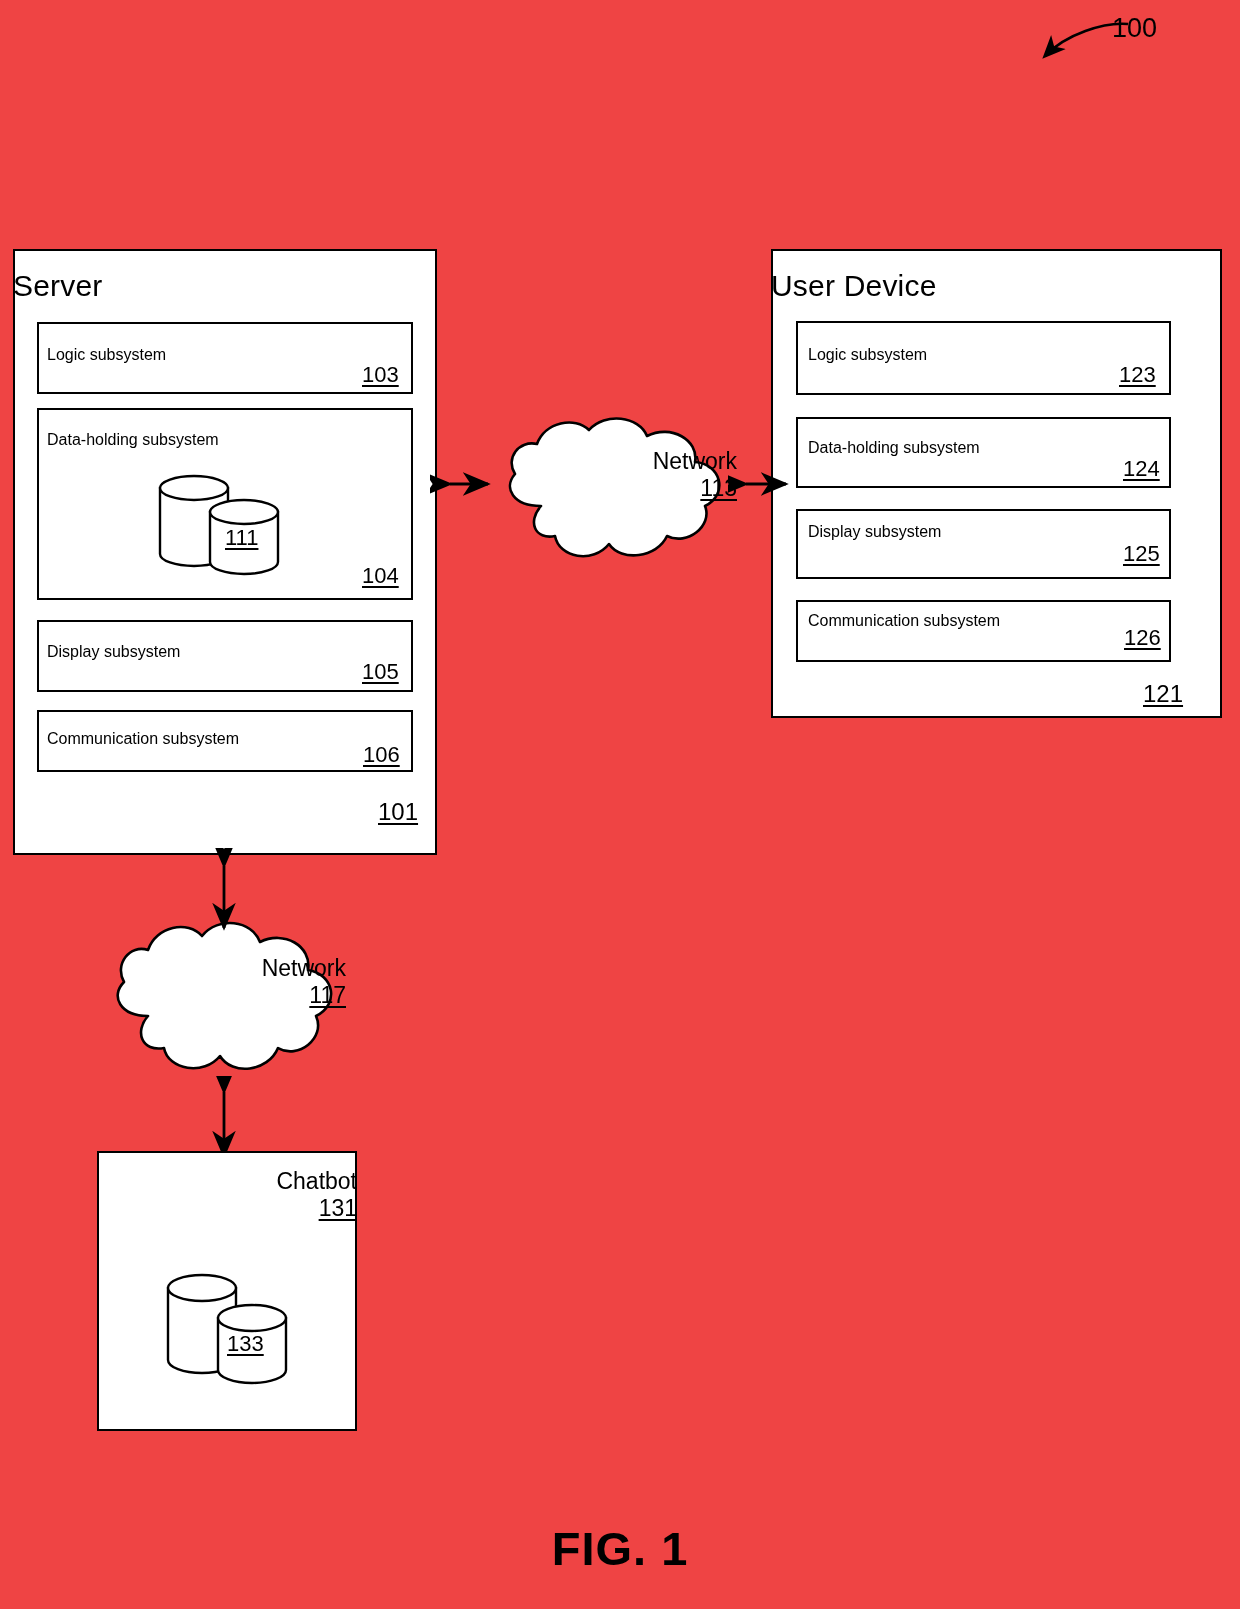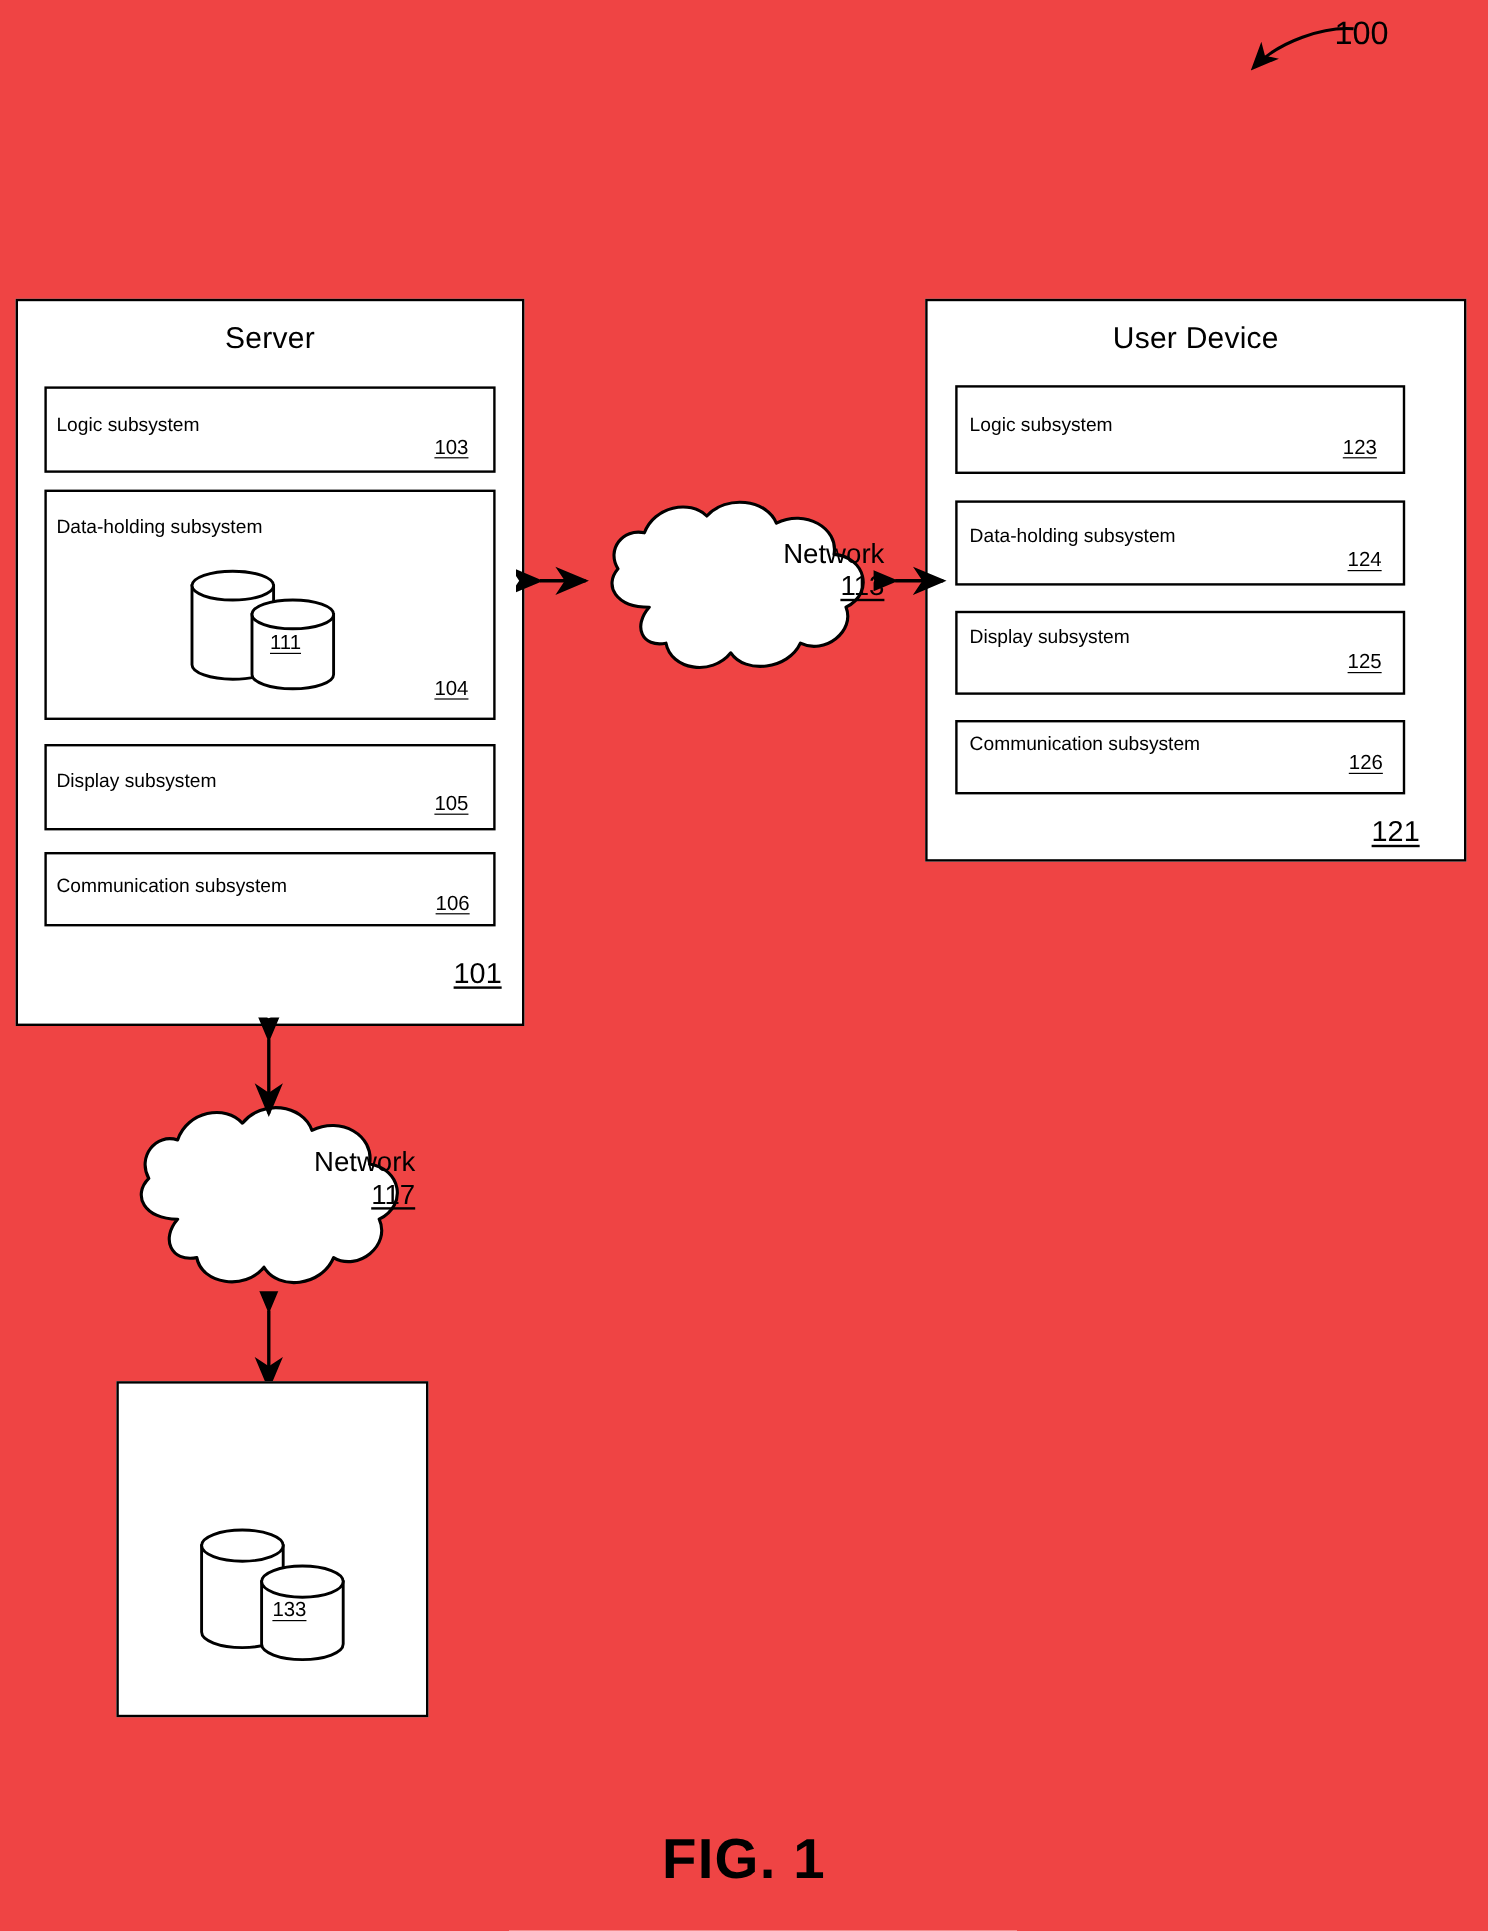--- a/index.html
+++ b/index.html
@@ -24,42 +24,41 @@
   .node-box {
     position: absolute;
     border: 2px solid #000;
     background: #fff;
     box-sizing: border-box;
   }
   .node-title {
     position: absolute;
     left: 0;
     right: 0;
-    text-align: center;
-    font-size: 25px;
+    font-size: 30px;
     line-height: 1.1;
     letter-spacing: 0.2px;
   }
   .sub-box {
     position: absolute;
     border: 2px solid #000;
     background: #fff;
     box-sizing: border-box;
     display: flex;
     align-items: center;
   }
   .sub-label {
     position: absolute;
     font-size: 16px;
     line-height: 1;
     white-space: nowrap;
   }
   .ref-num {
     position: absolute;
-    font-size: 17px;
+    font-size: 22px;
     line-height: 1;
     text-decoration: underline;
     text-underline-offset: 3px;
     white-space: nowrap;
   }
   .ref-num.big {
     font-size: 24px;
   }
 
   
@@ -241,20 +240,24 @@
     <line x1="18" y1="18" x2="18" y2="80" stroke="#000" stroke-width="2.8" marker-start="url(#mk-v)" marker-end="url(#mk-v)"></line>
   </svg>
 
   <svg class="conn" style="left:206px; top:1076px;" width="36" height="96" viewBox="0 0 36 96">
     <line x1="18" y1="16" x2="18" y2="80" stroke="#000" stroke-width="2.8" marker-start="url(#mk-v)" marker-end="url(#mk-v)"></line>
   </svg>
 
   <div class="node-box" style="left:97px; top:1151px; width:260px; height:280px;">
   </div>
 
+  <div class="cloud-label" style="left:97px; top:1168px; width:260px;">
+    <span>Chatbot</span>
+    <span class="num">131</span>
+  </div>
 
   <div class="db-wrap" style="left:160px; top:1268px;">
     <svg width="140" height="120" viewBox="0 0 140 120">
       <path d="M8,20 L8,92 A34,13 0 0 0 76,92 L76,20 Z" fill="#fff" stroke="#000" stroke-width="2.4"></path>
       <ellipse cx="42" cy="20" rx="34" ry="13" fill="#fff" stroke="#000" stroke-width="2.4"></ellipse>
       <path d="M58,50 L58,102 A34,13 0 0 0 126,102 L126,50 Z" fill="#fff" stroke="#000" stroke-width="2.4"></path>
       <ellipse cx="92" cy="50" rx="34" ry="13" fill="#fff" stroke="#000" stroke-width="2.4"></ellipse>
     </svg>
   </div>
   <div class="ref-num" style="left:227px; top:1333px;">133</div>

